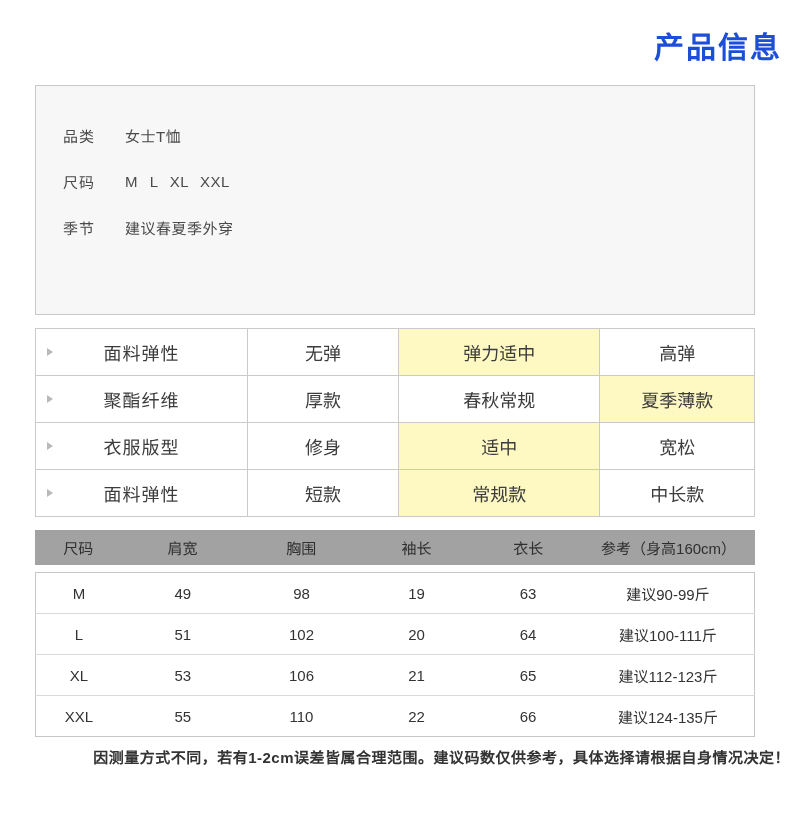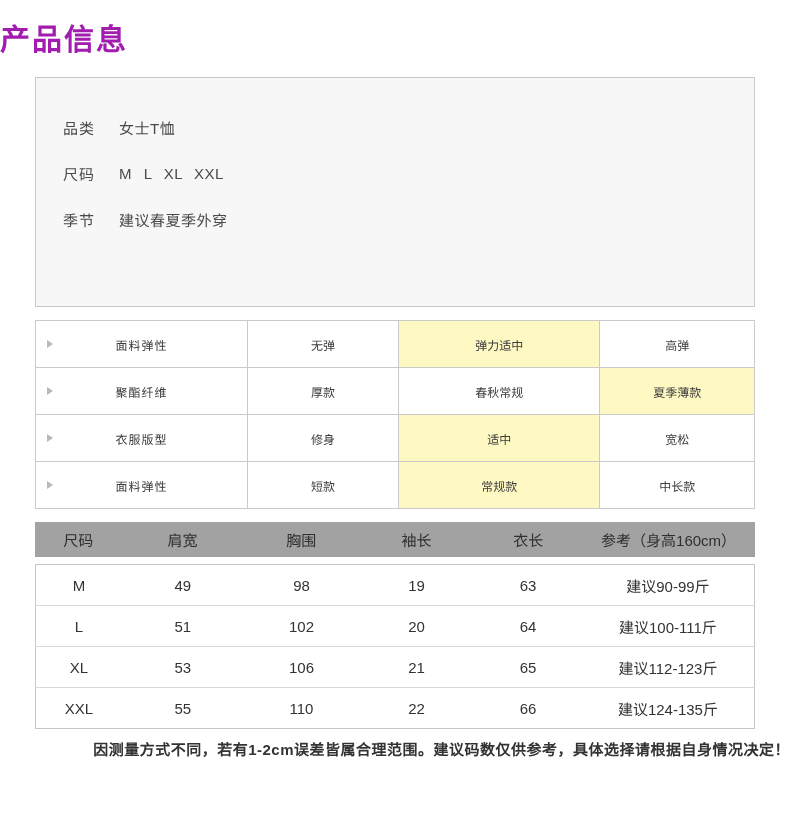--- a/index.html
+++ b/index.html
@@ -5,42 +5,42 @@
   html,body{margin:0;padding:0;}
   body{
     width:790px;height:838px;overflow:hidden;background:#ffffff;
     font-family:"Liberation Sans","DejaVu Sans",sans-serif;
     color:#3d3d3d;font-size:15px;
   }
   .page{position:relative;width:790px;}
 
   
   .big-title{
-    margin:0;padding:22px 0 0;text-align:left;
-    font-size:30px;font-weight:bold;letter-spacing:2px;color:#a21caf;line-height:36px;
+    margin:8px;padding:22px 0 0;text-align:right;
+    font-size:30px;font-weight:bold;letter-spacing:2px;color:#1d4ed8;line-height:36px;
   }
   .big-title.second{padding-top:20px;line-height:38px;}
 
   
   .info-box{
     margin:19px 35px 0;height:230px;box-sizing:border-box;
     background:#f7f7f7;border:1px solid #c9c9c9;
     padding:26px 0 0 27px;
   }
-  .info-row{display:flex;align-items:center;height:46px;font-size:15px;color:#4a4a4a;}
+  .info-row{display:flex;align-items:center;height:46px;font-size:15px;color:#4a4a4a;gap:6px;}
   .info-label{flex:0 0 auto;margin-right:24px;letter-spacing:1px;}
   .info-value{flex:0 0 auto;word-spacing:7px;letter-spacing:0.5px;}
 
   
   .attr-table{
     width:720px;margin:13px 35px 0;border-collapse:collapse;table-layout:fixed;
   }
   .attr-table td{
     border:1px solid #cacaca;height:46px;text-align:center;
-    font-size:12px;color:#3c3c3c;background:#ffffff;padding:0;margin-top:44px;
+    font-size:18px;color:#3c3c3c;background:#ffffff;padding:0;margin-top:44px;
   }
   .attr-table td.sel{background:#fef9c3;}
   .attr-label{position:relative;letter-spacing:1px;}
   .tri{
     position:absolute;left:11px;top:50%;margin-top:-4px;width:0;height:0;
     border-top:4px solid transparent;border-bottom:4px solid transparent;
     border-left:6px solid #b9b9b9;
   }
   .ac1{width:29.5%;} .ac2{width:21%;} .ac3{width:28%;} .ac4{width:21.5%;}
 

